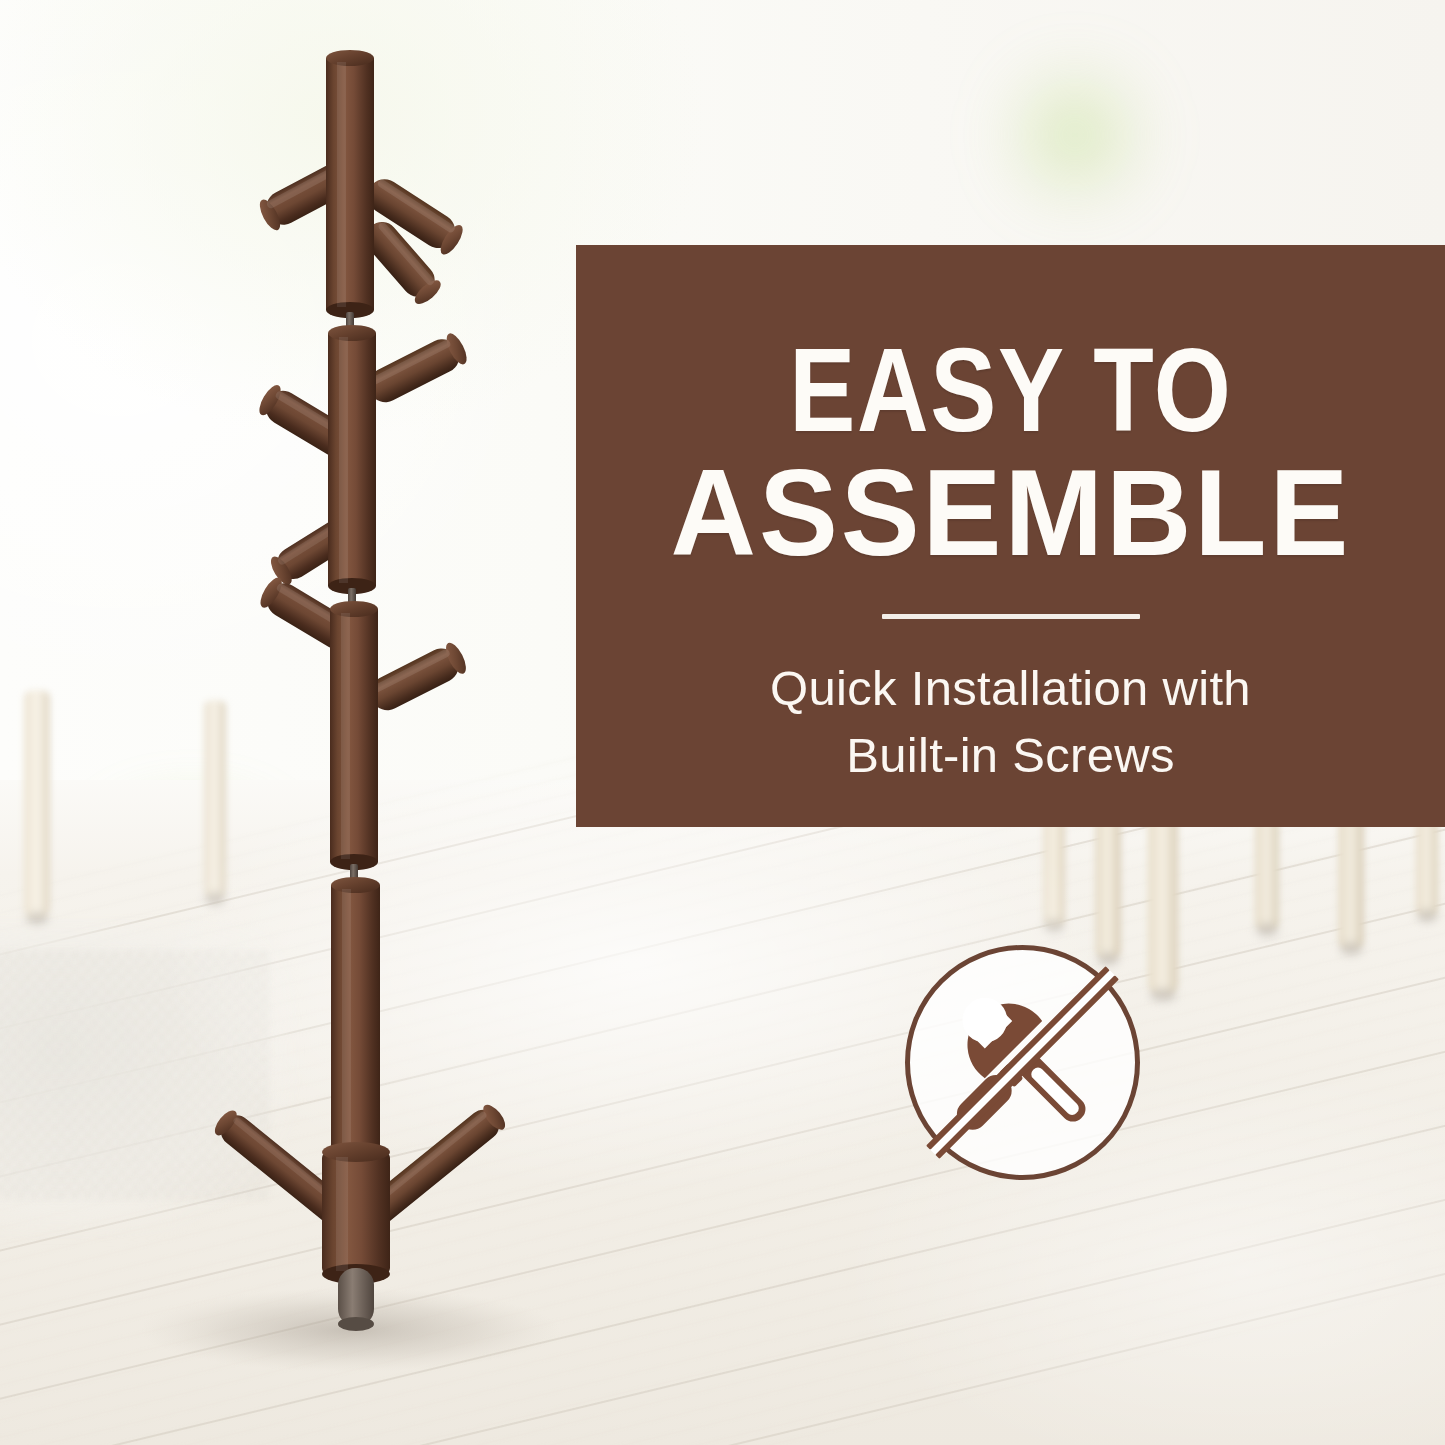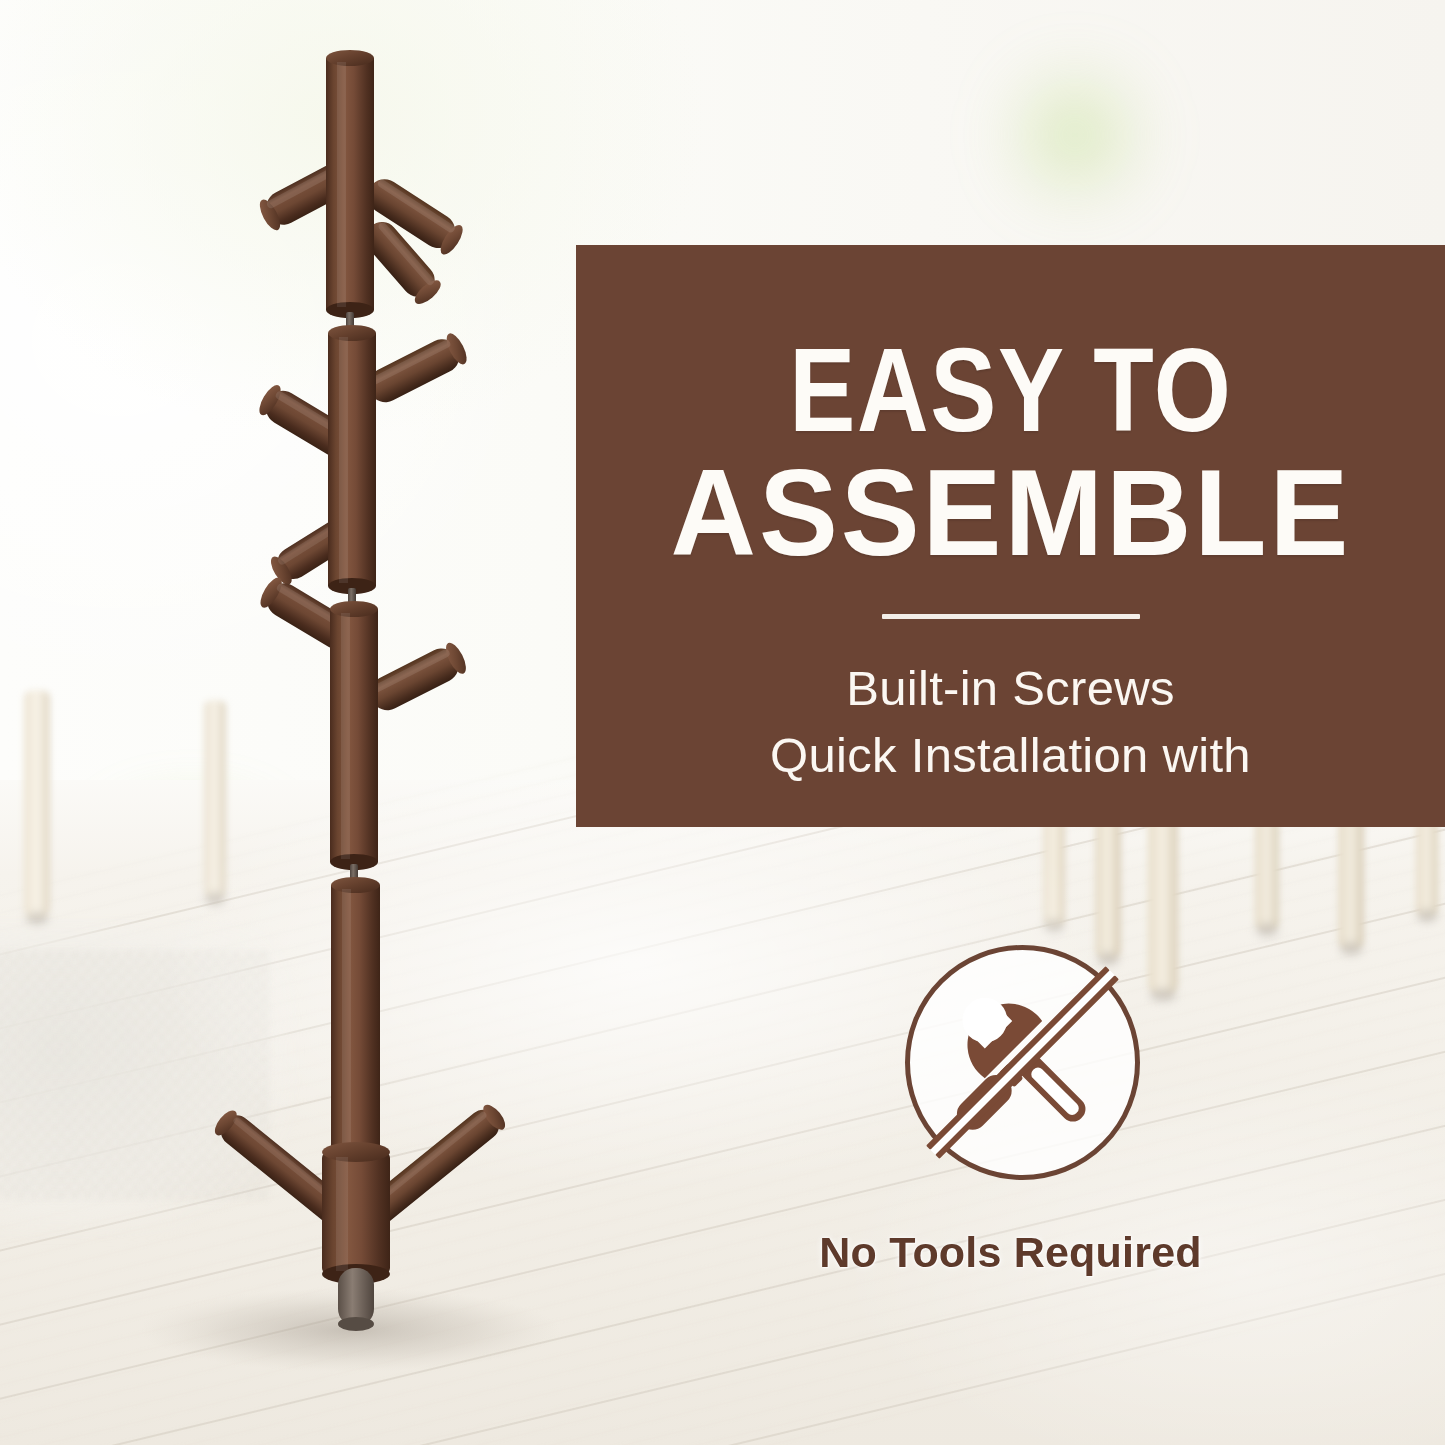--- a/index.html
+++ b/index.html
@@ -398,22 +398,22 @@
       <ellipse cx="356" cy="1324" rx="18" ry="7" fill="#564c44"></ellipse>
     </g>
   </svg>
 
   <div class="panel">
     <div class="panel-inner">
       <div class="headline">EASY TO</div>
       <div class="headline headline-l2">ASSEMBLE</div>
       <div class="divider"></div>
       <div class="subtitle">
+        <div>Quick Installation with</div>
         <div>Built-in Screws</div>
-        <div>Quick Installation with</div>
       </div>
     </div>
   </div>
 
   <div class="badge-wrap">
     <div class="badge-circle"></div>
     <svg class="badge-svg" viewBox="0 0 200 200" xmlns="http://www.w3.org/2000/svg">
       <g fill="#7a4a36">
 
         <g transform="rotate(-45 100 100)">
@@ -445,15 +445,14 @@
 
         <g>
           <rect x="-8" y="96" width="216" height="8" rx="1" fill="#ffffff" transform="rotate(-45 100 100)"></rect>
           <rect x="-8" y="92" width="216" height="5" rx="1" fill="#7a4a36" transform="rotate(-45 100 100)"></rect>
           <rect x="-8" y="103" width="216" height="5" rx="1" fill="#7a4a36" transform="rotate(-45 100 100)"></rect>
         </g>
       </g>
     </svg>
   </div>
 
-  <div class="no-tools-label">No Tools Required</div>
 
 </div>
 
 </body></html>

